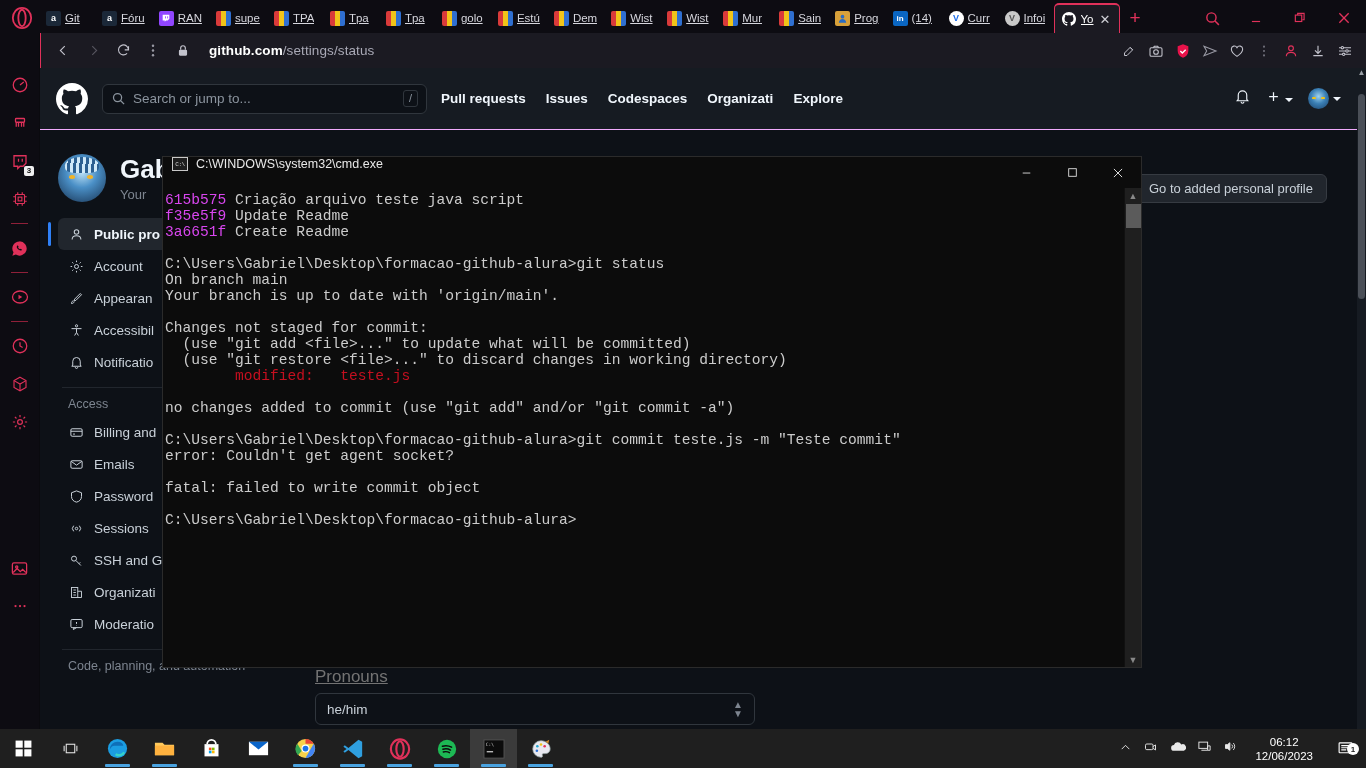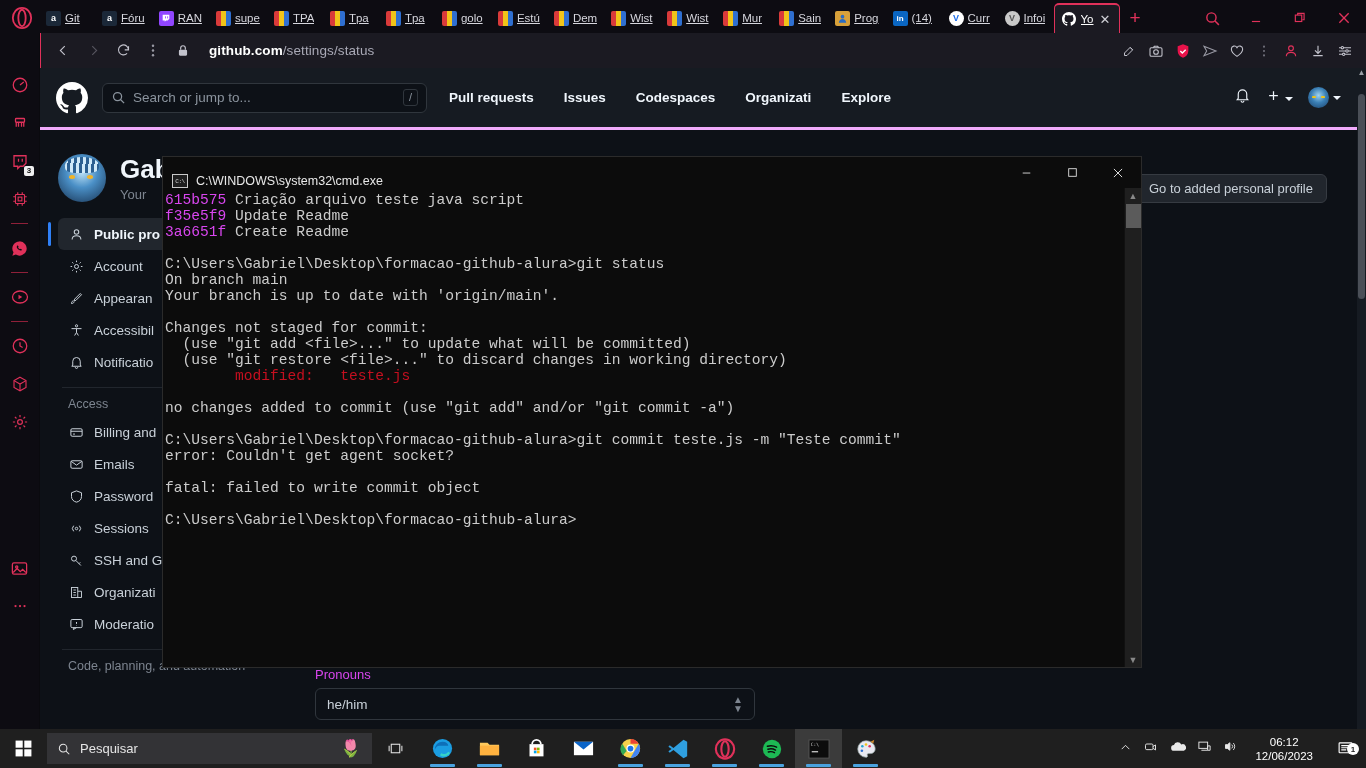--- a/index.html
+++ b/index.html
@@ -87,33 +87,33 @@
   #addr-right { margin-left: auto; display: flex; align-items: center; gap: 1px; }
   #addr-right .nav-btn { width: 26px; }
 
   
   #page {
     position: absolute; left: 40px; top: 68px; right: 9px; bottom: 39px;
     background: #0d1117; overflow: hidden;
   }
   #gh-header {
     height: 62px; background: #161b22; display: flex; align-items: center;
-    padding: 0 16px; gap: 14px; border-bottom: 3px solid #f0abfc;
+    padding: 0 16px; gap: 14px; border-bottom: 1px solid #f0abfc;
   }
   #gh-logo { color: #fff; display: flex; align-items: center; }
   #gh-search {
     width: 325px; height: 30px; border: 1px solid #30363d; border-radius: 6px;
     background: #0d1117; display: flex; align-items: center; padding: 0 8px; gap: 7px;
   }
   #gh-search .ph { color: #8b949e; font-size: 13.5px; flex: 1; }
   #gh-search .slash {
     border: 1px solid #30363d; border-radius: 3px; color: #8b949e;
     font-size: 11px; padding: 0 5px; line-height: 15px;
   }
-  .gh-nav { display: flex; gap: 30px; margin-left: 8px; }
+  .gh-nav { display: flex; gap: 20px; }
   .gh-nav a { color: #f0f6fc; font-size: 13.5px; font-weight: bold; text-decoration: none; }
   #gh-right { margin-left: auto; display: flex; align-items: center; gap: 15px; color: #f0f6fc; }
   .caret { display: inline-block; width: 0; height: 0;
            border-left: 4px solid transparent; border-right: 4px solid transparent;
            border-top: 4px solid #f0f6fc; margin-left: 4px; vertical-align: middle; }
   .gh-avatar {
     width: 21px; height: 21px; border-radius: 50%;
     background: radial-gradient(circle at 50% 40%, #9fd3ef 0%, #3a7fb5 45%, #1b3f66 100%);
     position: relative; overflow: hidden; display:inline-block; vertical-align: middle;
   }
@@ -162,36 +162,36 @@
     content: ""; position: absolute; left: -10px; top: 4px; width: 3px; height: 24px;
     background: #2f81f7; border-radius: 3px;
   }
   .side-ico { width: 16px; display: flex; align-items: center; justify-content: center;
               color: #c9d1d9; flex: 0 0 16px; }
   .side-sep { height: 1px; background: #21262d; margin: 9px 4px 4px 4px; }
   .side-group { color: #7d8590; font-size: 12.5px; padding: 5px 10px 5px 10px; }
 
   
   #gh-main { flex: 1; padding: 10px 0 0 22px; color: #c9d1d9; font-size: 13px; }
-  .field-label { color: #d946ef; font-size: 13px; margin-bottom: 6px; }
+  .field-label { color: #737373; font-size: 17px; margin-bottom: 6px; text-decoration: underline; }
   .field-box {
     width: 440px; height: 32px; background: #0d1117; border: 1px solid #30363d;
     border-radius: 6px; color: #c9d1d9; font-size: 13.5px;
     display: flex; align-items: center; padding: 0 11px;
   }
   .stepper { margin-left: auto; color: #7d8590; font-size: 10px; line-height: 9px; text-align: center; }
 
   
   #cmd {
     position: absolute; left: 162px; top: 156px; width: 980px; height: 512px;
     background: #0c0c0c; border: 1px solid #2b2b2b; z-index: 60;
     display: flex; flex-direction: column;
   }
   #cmd-title {
-    height: 31px; background: #0c0c0c; display: flex; align-items: flex-end;
+    height: 31px; background: #0c0c0c; display: flex; align-items: flex-start;
     padding-left: 9px; gap: 8px; color: #e8e8e8; font-size: 12.5px;
   }
   #cmd-icon {
     width: 16px; height: 14px; background: #1e1e1e; border: 1px solid #c9c9c9;
     font-size: 6px; color: #dcdcdc; display: flex; align-items: center;
     justify-content: center; letter-spacing: -.5px; font-family: "Liberation Mono", monospace;
   }
   #cmd-ctrls { margin-left: auto; display: flex; }
   #cmd-ctrls div { width: 46px; height: 31px; display: flex; align-items: center;
                    justify-content: center; color: #e8e8e8; font-size: 13px; }
@@ -784,28 +784,20 @@
 
   <div id="taskbar">
     <div id="start">
       <svg width="19" height="19" viewBox="0 0 24 24" fill="#fff">
           <rect x="2" y="2" width="9" height="9"></rect>
           <rect x="13" y="2" width="9" height="9"></rect>
           <rect x="2" y="13" width="9" height="9"></rect>
           <rect x="13" y="13" width="9" height="9"></rect>
         </svg>
     </div>
-    <div id="tb-search">
-      <svg width="14" height="14" viewBox="0 0 24 24" fill="none" stroke="#e5e5e5" stroke-width="1.8">
-          <circle cx="10.5" cy="10.5" r="6.5"></circle>
-          <path d="M15.5 15.5L21 21"></path>
-        </svg>
-      <span>Pesquisar</span>
-      <span class="flowers">🌷</span>
-    </div>
     <div class="tb-icon">
       <svg width="17" height="17" viewBox="0 0 24 24" fill="none" stroke="#e5e5e5" stroke-width="1.5">
           <rect x="6" y="6" width="12" height="12"></rect>
           <path d="M3 8v8M21 8v8"></path>
         </svg>
     </div>
     <div class="tb-icon running">
       <svg width="23" height="23" viewBox="0 0 24 24">
           <circle cx="12" cy="12" r="10" fill="#1b9de2"></circle>
           <path d="M4 13c0-5 4-8 8-8 4 0 6 2 6 4H9c-3 0-4 2-5 4z" fill="#0e6fb8"></path>

